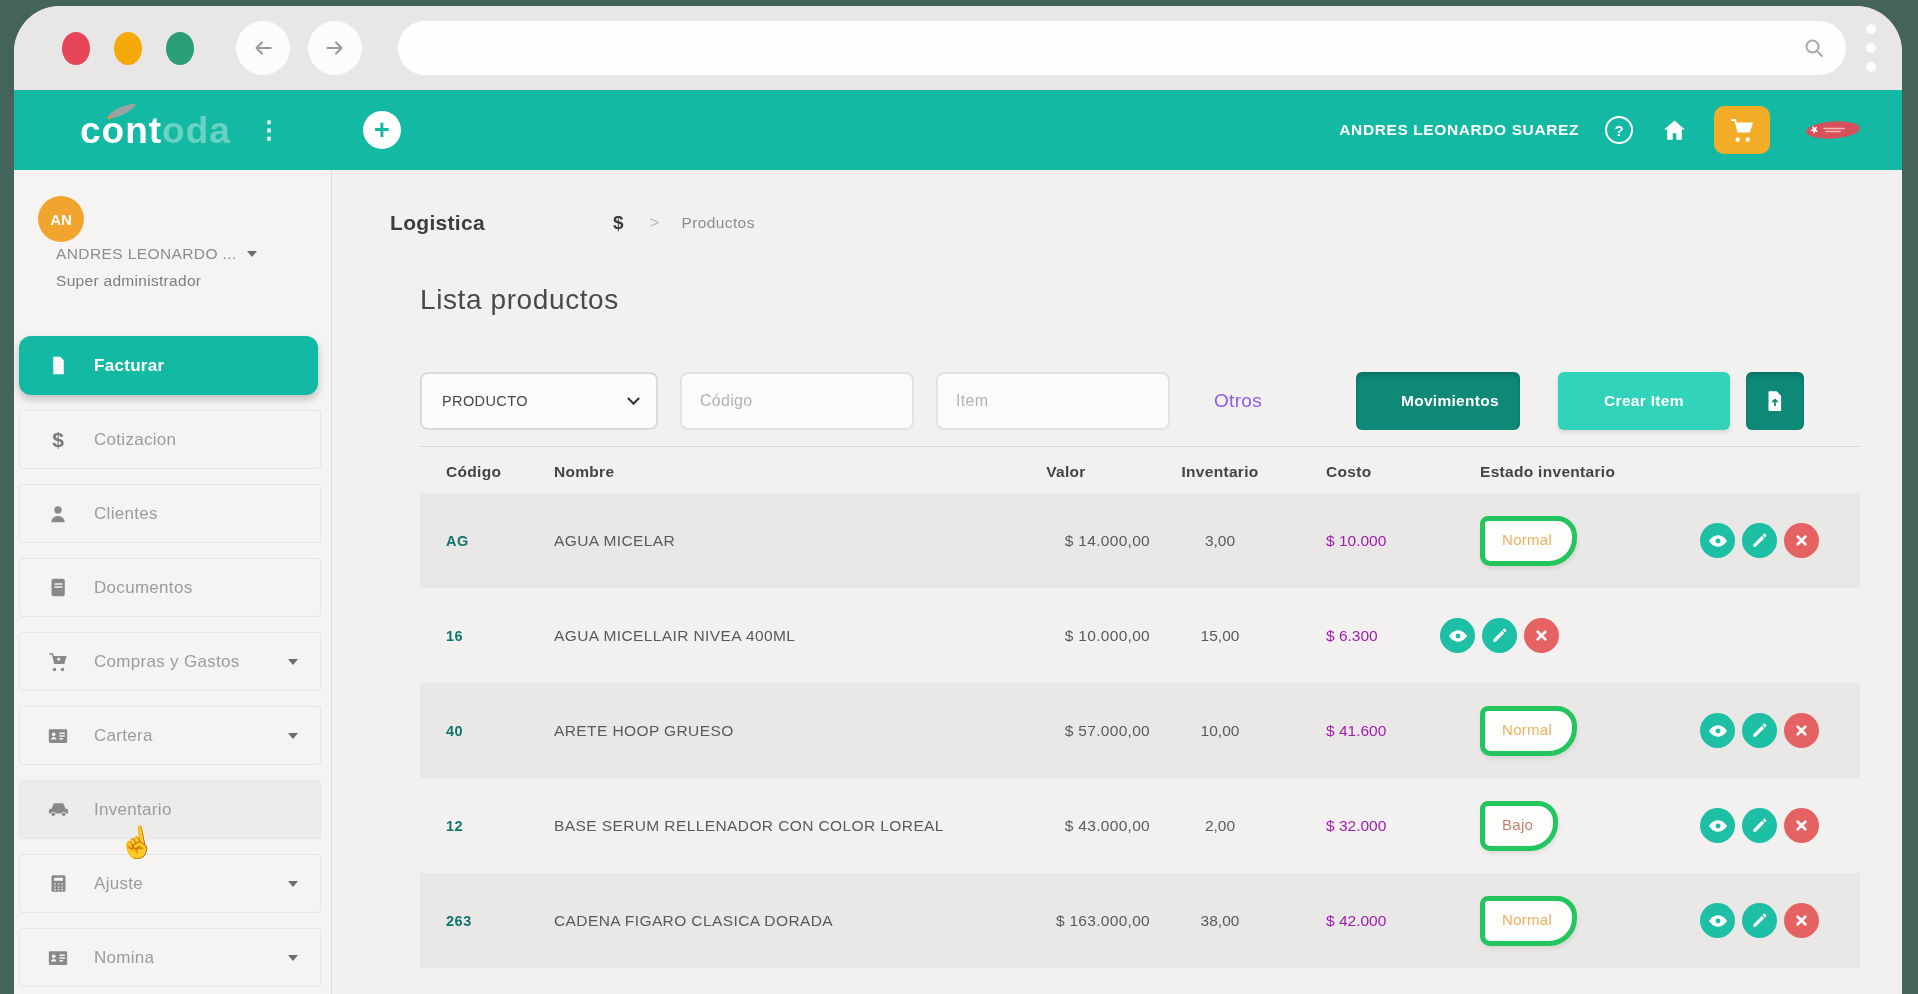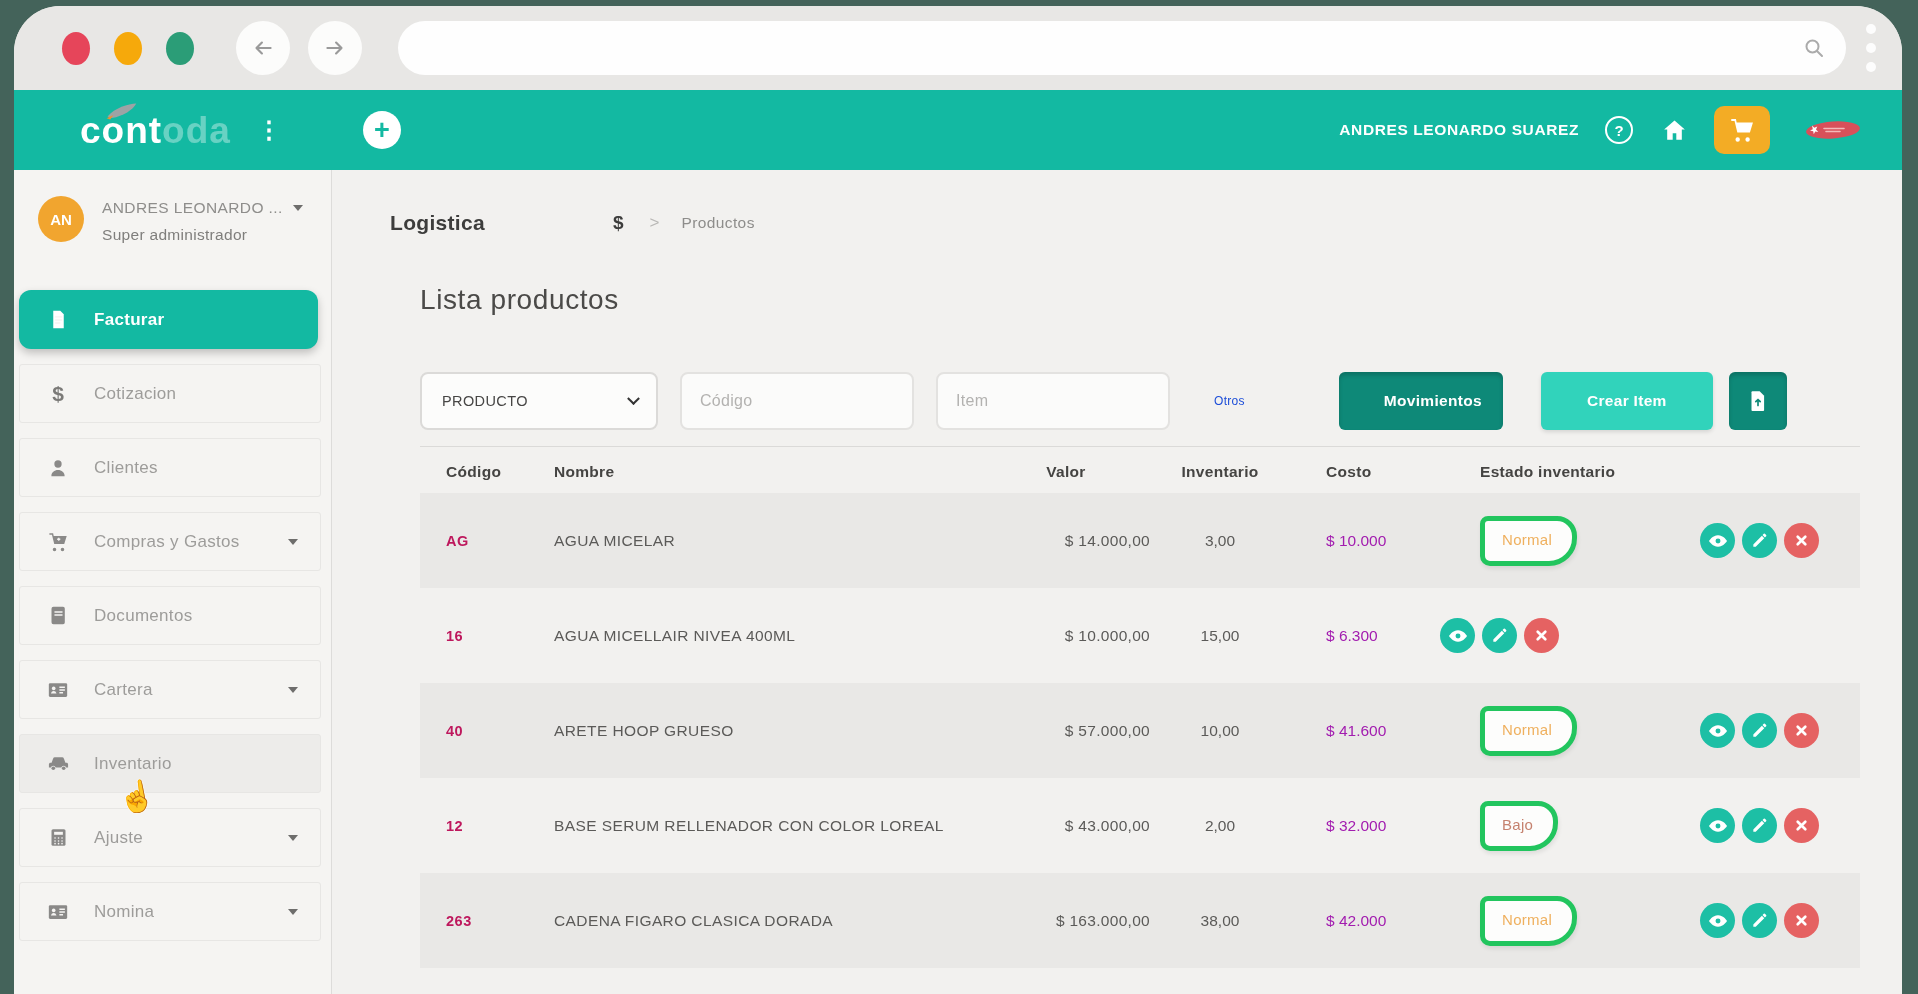--- a/index.html
+++ b/index.html
@@ -49,21 +49,21 @@
   .home-btn { margin-left:28px; background:none; border:none; color:#fff; cursor:pointer; }
   .cart-btn { margin-left:26px; width:56px; height:48px; background:var(--cart-yellow); border:none;
     border-radius:10px; display:flex; align-items:center; justify-content:center; color:#fff; cursor:pointer; }
   .brand { margin:0 8px 0 32px; }
 
   
   .appbody { display:flex; height:824px; background:#f2f1ef; }
 
   
   .sidebar { width:318px; background:#f5f4f2; border-right:1px solid #dddcda; position:relative; flex:none; }
-  .user-block { padding:26px 16px 0 24px; display:flex; }
+  .user-block { padding:26px 16px 0 24px; display:flex;flex-direction:column; }
   .avatar { width:46px; height:46px; border-radius:50%; background:var(--avatar-orange); color:#fff;
     font-weight:bold; font-size:15px; display:flex; align-items:center; justify-content:center; flex:none; }
   .user-info { margin-left:18px; padding-top:3px; }
   .u-name { color:#8e8d8b; font-size:15.5px; letter-spacing:.4px; display:flex; align-items:center; gap:10px; cursor:pointer; }
   .caret { width:0; height:0; border-left:5px solid transparent; border-right:5px solid transparent;
     border-top:6px solid #6e6d6c; }
   .u-role { margin-top:9px; color:#7f7e7c; font-size:15.5px; letter-spacing:.3px; }
   .menu { margin-top:46px; padding:0 10px 0 5px; }
   .menu-item { height:59px; margin-bottom:15px; border:1px solid #e7e6e4; border-radius:3px;
     display:flex; align-items:center; padding:0 22px 0 25px; color:#9d9c9a; cursor:pointer; position:relative; }
@@ -89,21 +89,21 @@
 
   .filter-row { margin:56px 0 0 30px; display:flex; align-items:center; }
   .f-select { width:238px; height:58px; border:2px solid #dbdad8; border-radius:8px; background:#fcfcfb;
     display:flex; align-items:center; padding:0 18px 0 20px; color:#474645; font-size:14.5px;
     letter-spacing:.4px; cursor:pointer; }
   .sel-caret { margin-left:auto; width:9px; height:9px; border-right:2.4px solid #333; border-bottom:2.4px solid #333;
     transform:rotate(45deg) translate(-2px,-2px); }
   .f-input { width:234px; height:58px; margin-left:22px; border:2px solid #e3e2e0; border-radius:8px;
     background:#fbfbfa; padding:0 18px; font-size:16px; color:#555; font-family:"Liberation Sans", sans-serif; }
   .f-input::placeholder { color:#b3b2b0; letter-spacing:.3px; }
-  .f-others { margin-left:44px; color:#1d4ed8; font-size:12px; letter-spacing:.3px; }
+  .f-others { margin-left:44px; color:#8b5cf6; font-size:19px; letter-spacing:.3px; }
   .btn { border:none; border-radius:6px; color:#fff; font-weight:bold; font-size:15.5px;
     letter-spacing:.3px; cursor:pointer; font-family:"Liberation Sans", sans-serif; }
   .btn-movs { margin-left:94px; width:164px; height:58px; background:var(--btn-dark);
     box-shadow:inset 0 3px 4px rgba(0,0,0,.18);padding-left:24px; }
   .btn-create { margin-left:38px; width:172px; height:58px; background:var(--btn-light);
     box-shadow:0 2px 4px rgba(0,0,0,.12); }
   .btn-file { margin-left:16px; width:58px; height:58px; background:var(--btn-dark);
     display:flex; align-items:center; justify-content:center; box-shadow:inset 0 3px 4px rgba(0,0,0,.18); }
 
   .table-wrap { margin-left:30px; width:1440px; }
@@ -112,21 +112,21 @@
   .t-head { padding:16px 0 12px; }
   .th { font-size:15.5px; font-weight:bold; color:#454442; letter-spacing:.3px; }
   .th-code { padding-left:26px; }
   .th-name { padding-left:22px; }
   .th-valor { text-align:center; }
   .th-inv { text-align:center; }
   .th-cost { padding-left:36px; }
   .th-status { padding-left:40px; }
   .t-row { height:95px; }
   .t-row:nth-child(odd) { background:#e9e8e6; }
-  .td-code { padding-left:26px; color:#be185d; font-size:14.5px; font-weight:bold; letter-spacing:.5px; cursor:pointer; }
+  .td-code { padding-left:26px; color:#0f766e; font-size:14.5px; font-weight:bold; letter-spacing:.5px; cursor:pointer; }
   .td-name { padding-left:22px; color:#5b5a58; font-size:15.5px; letter-spacing:.4px; }
   .td-valor { text-align:right; color:#5b5a58; font-size:15.5px; letter-spacing:.3px; }
   .td-inv { text-align:center; color:#5b5a58; font-size:15.5px; }
   .td-cost { padding-left:36px; color:#a21caf; font-size:15.5px; }
   .td-status { padding-left:40px; }
   .badge { display:inline-block; background:#fdfdfc; border:5px solid #22c55e;
     border-radius:8px 20px 28px 10px; padding:10px 20px 13px 17px; min-width:70px;
     font-size:15px; letter-spacing:.3px; box-shadow:1px 3px 4px rgba(0,0,0,.08); }
   .td-actions { display:flex; gap:7px; align-items:center; }
   .action { width:35px; height:35px; border-radius:50%; border:none; display:flex; align-items:center;
@@ -307,34 +307,34 @@
         <div class="menu-item">
           <span class="mi-icon">
               <svg width="22" height="22">
                 <use href="#i-person"></use>
               </svg>
             </span>
           <span class="mi-label">Clientes</span>
         </div>
         <div class="menu-item">
           <span class="mi-icon">
+              <svg width="21" height="21">
+                <use href="#i-book"></use>
+              </svg>
+            </span>
+          <span class="mi-label">Documentos</span>
+        </div>
+        <div class="menu-item">
+          <span class="mi-icon">
               <svg width="22" height="22">
                 <use href="#i-cart"></use>
               </svg>
             </span>
           <span class="mi-label">Compras y Gastos</span>
           <span class="mi-caret caret"></span>
-        </div>
-        <div class="menu-item">
-          <span class="mi-icon">
-              <svg width="21" height="21">
-                <use href="#i-book"></use>
-              </svg>
-            </span>
-          <span class="mi-label">Documentos</span>
         </div>
         <div class="menu-item">
           <span class="mi-icon">
               <svg width="22" height="22">
                 <use href="#i-card"></use>
               </svg>
             </span>
           <span class="mi-label">Cartera</span>
           <span class="mi-caret caret"></span>
         </div>

